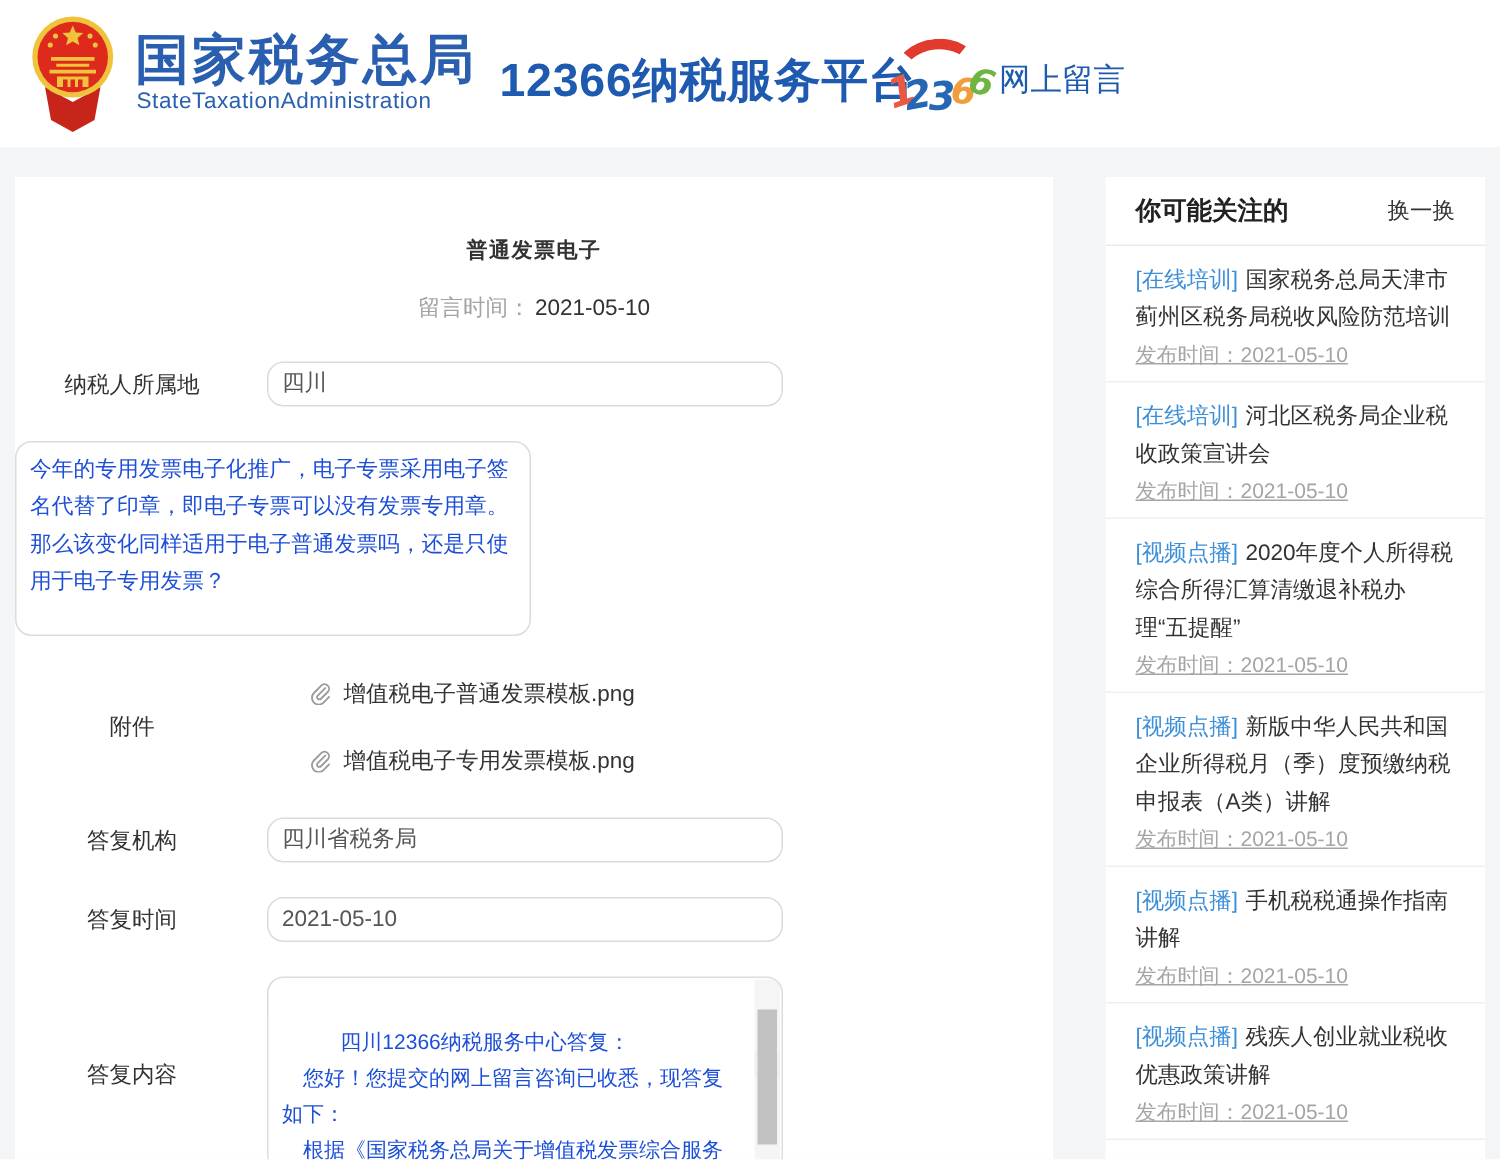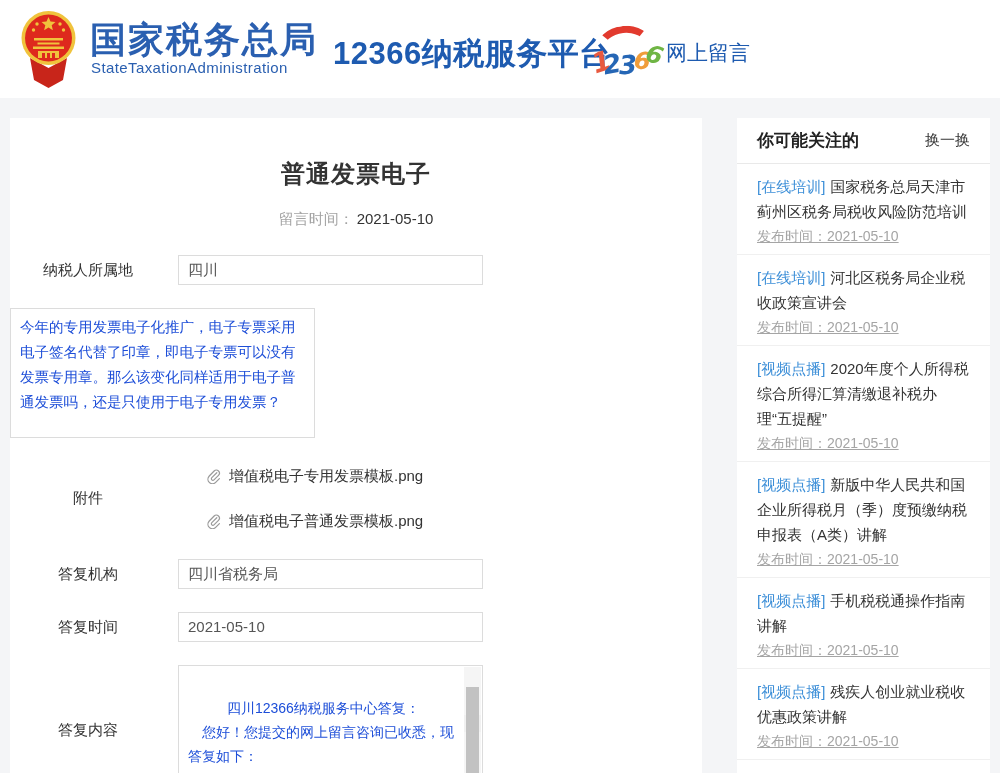--- a/index.html
+++ b/index.html
@@ -30,30 +30,30 @@
   .nav-msg { position:absolute; left:666px; top:39px; font-size:21px; color:#1e5bb0;
     cursor:pointer; white-space:nowrap; }
 
   
   .page-bg { position:absolute; top:98px; left:0; width:1000px; height:675px;
     background:#f4f5f7; overflow:hidden; }
 
   
   .main-card { position:absolute; left:10px; top:20px; width:692px; height:820px;
     background:#fff; }
-  .post-title { text-align:center; padding-top:40px; font-size:24px; font-weight:bold;
+  .post-title { text-align:center; padding-top:40px; font-size:14px; font-weight:bold;
     color:#333; letter-spacing:1px; }
   .post-meta { text-align:center; margin-top:20px; font-size:15px; }
   .meta-label { color:#a3a3a3;margin-top:37px; }
   .meta-value { color:#333; margin-left:3px; }
   .form { margin-top:26px; }
   .form-row { display:flex; align-items:center; margin-bottom:23px; }
   .form-label { width:168px; flex-shrink:0; text-align:center; padding-right:12px;
     font-size:15px; color:#333; }
-  .control { width:305px; }
+  .control { width:344px;border-radius:11px; }
   .input-box { height:30px; line-height:28px; border:1px solid #dcdcdc; background:#fff;
     padding:0 9px; font-size:15px; color:#555; overflow:hidden; white-space:nowrap; }
   .textarea-box { height:130px; border:1px solid #dcdcdc; background:#fff;
     padding:6px 9px; font-size:14.5px; line-height:25px; color:#1d4ed8; overflow:hidden; }
   .attach-row { display:flex; align-items:center; height:30px; padding-left:28px;
     font-size:15px; color:#333; cursor:pointer; }
   .attach-row + .attach-row { margin-top:15px; }
   .clip { width:15px; height:16px; margin-right:8px; flex-shrink:0; }
   .reply-box { position:relative; padding-right:27px; white-space:pre-wrap;
     font-size:14px; line-height:24px; }
@@ -132,27 +132,27 @@
         <div class="control textarea-box">今年的专用发票电子化推广，电子专票采用电子签名代替了印章，即电子专票可以没有发票专用章。那么该变化同样适用于电子普通发票吗，还是只使用于电子专用发票？</div>
       </div>
 
       <div class="form-row">
         <div class="form-label">附件</div>
         <div class="control">
           <div class="attach-row">
             <svg class="clip" viewBox="0 0 16 16">
               <path d="M11.5 4.5 L6.2 9.8 a1.6 1.6 0 0 0 2.3 2.3 L13.3 7.3 a3.2 3.2 0 0 0-4.6-4.6 L3.5 8 a4.8 4.8 0 0 0 6.8 6.8 l4-4" fill="none" stroke="#9a9a9a" stroke-width="1.3" stroke-linecap="round"></path>
             </svg>
-            <span>增值税电子专用发票模板.png</span>
+            <span>增值税电子普通发票模板.png</span>
           </div>
           <div class="attach-row">
             <svg class="clip" viewBox="0 0 16 16">
               <path d="M11.5 4.5 L6.2 9.8 a1.6 1.6 0 0 0 2.3 2.3 L13.3 7.3 a3.2 3.2 0 0 0-4.6-4.6 L3.5 8 a4.8 4.8 0 0 0 6.8 6.8 l4-4" fill="none" stroke="#9a9a9a" stroke-width="1.3" stroke-linecap="round"></path>
             </svg>
-            <span>增值税电子普通发票模板.png</span>
+            <span>增值税电子专用发票模板.png</span>
           </div>
         </div>
       </div>
 
       <div class="form-row">
         <div class="form-label">答复机构</div>
         <div class="control input-box">四川省税务局</div>
       </div>
 
       <div class="form-row">

